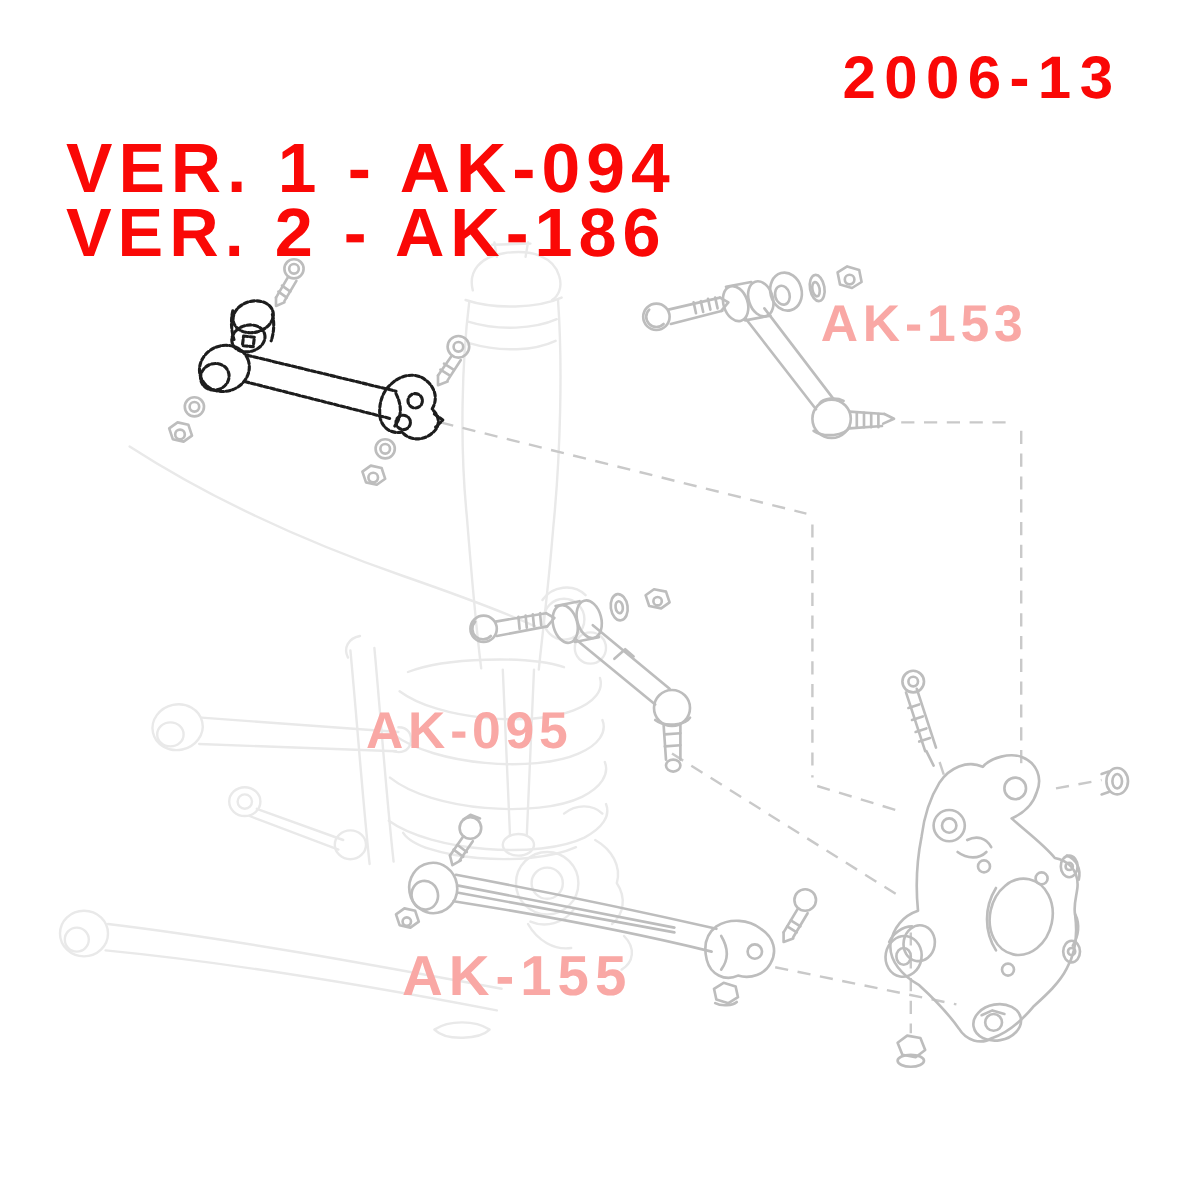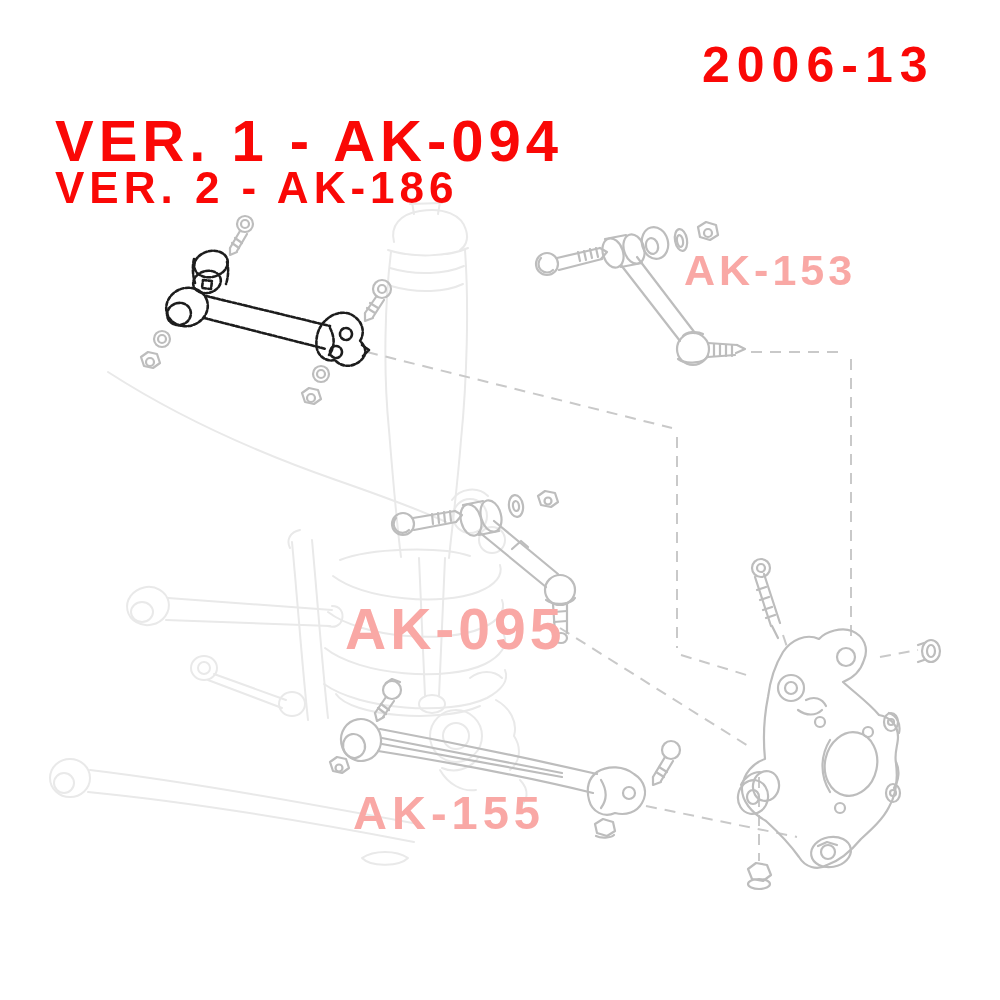--- a/index.html
+++ b/index.html
@@ -11,24 +11,24 @@
     position:relative; width:1000px; height:1000px; background:var(--bg);
     overflow:hidden; font-family:"Liberation Sans", sans-serif;
   }
   svg{position:absolute;left:0;top:0;}
   .lbl{
     position:absolute; font-weight:bold; line-height:1; white-space:nowrap;
     font-family:"Liberation Sans", sans-serif; user-select:none;
   }
   #year {left:702px; top:40px;  font-size:50px; letter-spacing:7px; color:var(--red);}
   #ver1 {left:55px;  top:112px; font-size:58px; letter-spacing:5px; color:var(--red);}
-  #ver2 {left:55px;  top:166px; font-size:44px; letter-spacing:5px; color:var(--red);}
+  #ver2 {left:55px;  top:166px; font-size:57px; letter-spacing:5px; color:var(--red);}
   #ak153{left:684px; top:249px; font-size:43px; letter-spacing:4px; color:var(--pink);}
-  #ak095{left:305px; top:601px; font-size:57px; letter-spacing:4px; color:var(--pink);margin-left:40px;}
-  #ak155{left:353px; top:789px; font-size:47px; letter-spacing:5px; color:var(--pink);text-align:center;}
+  #ak095{left:305px; top:588px; font-size:43px; letter-spacing:4px; color:var(--pink);}
+  #ak155{left:335px; top:789px; font-size:47px; letter-spacing:5px; color:var(--pink);text-align:center;}
   g.faint{stroke:var(--faint); fill:none; stroke-width:2;   stroke-linecap:round; stroke-linejoin:round;}
   g.light{stroke:var(--part);  fill:none; stroke-width:2.2; stroke-linecap:round; stroke-linejoin:round;}
   g.dash {stroke:var(--dash);  fill:none; stroke-width:2;   stroke-dasharray:11 8;}
   g.dark {stroke:var(--ink);   fill:none; stroke-width:2.6; stroke-dasharray:3.5 2; stroke-linecap:round; stroke-linejoin:round;}
 </style>
 </head>
 <body>
 
 <div id="canvas">
 

